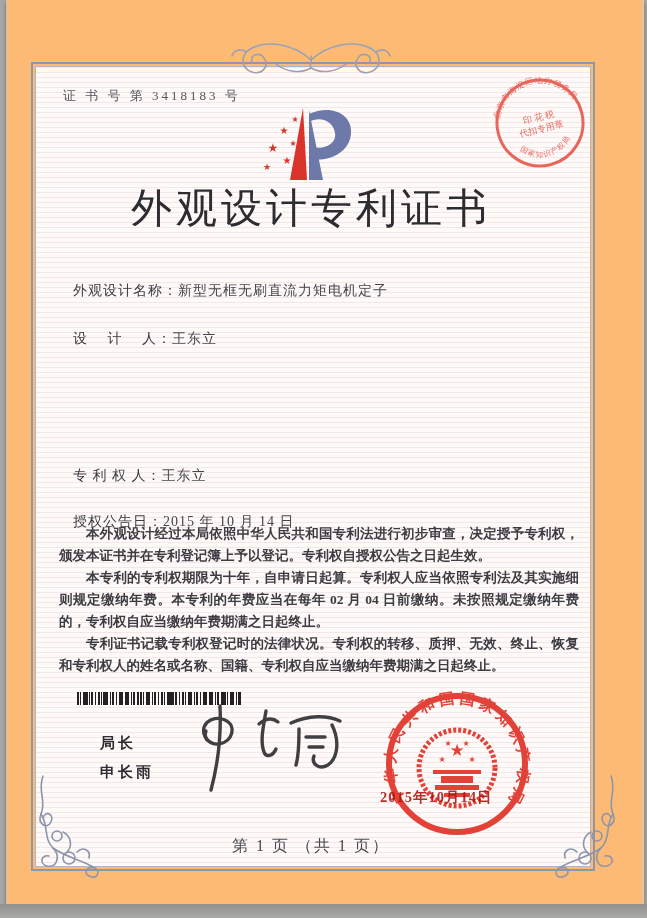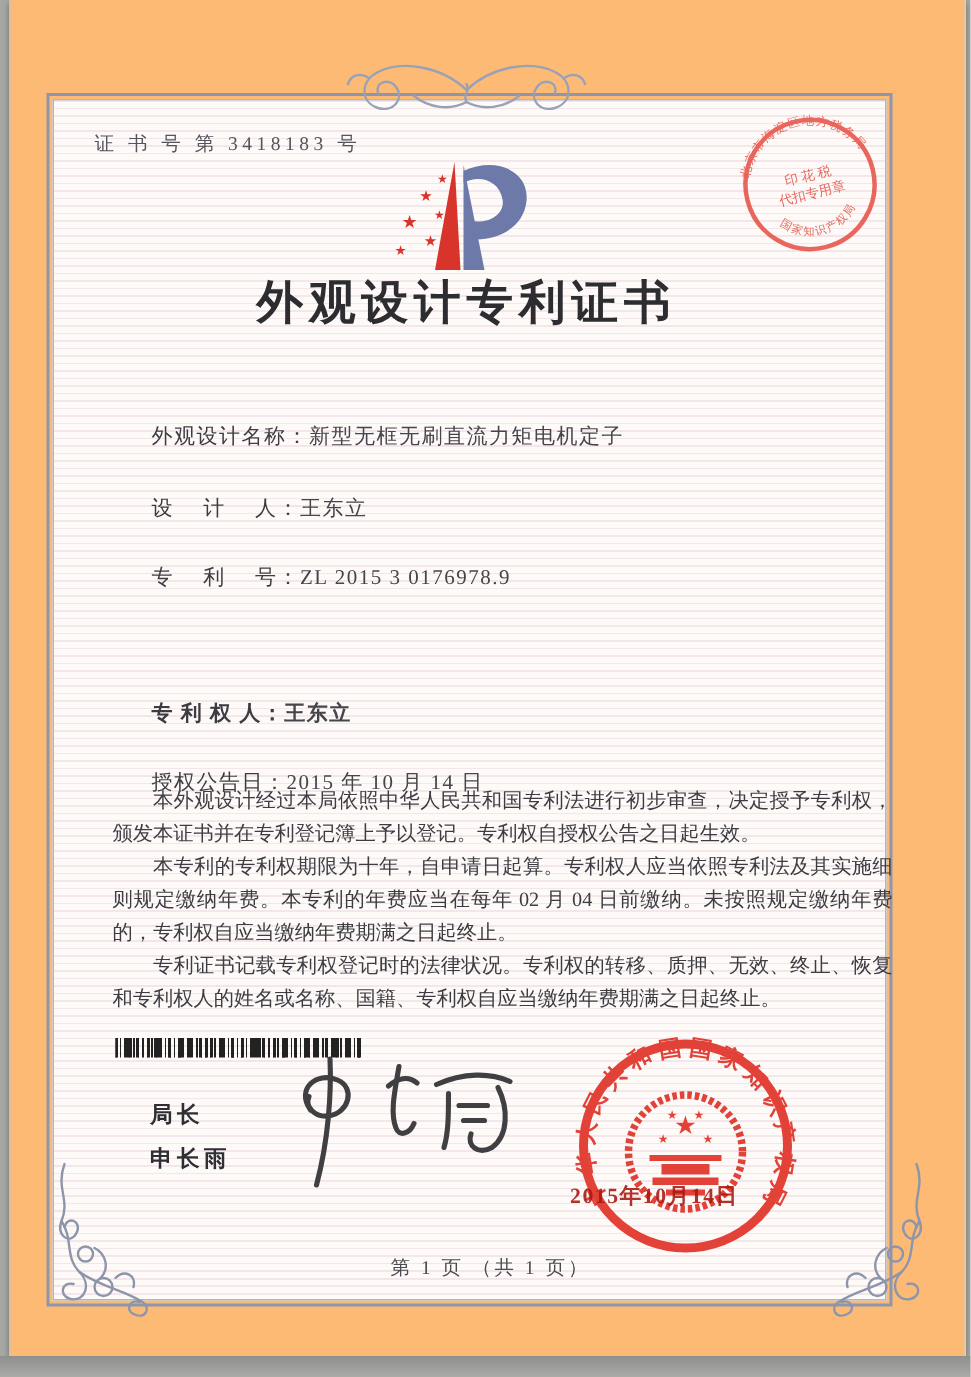--- a/index.html
+++ b/index.html
@@ -26,30 +26,30 @@
         rgba(210,160,185,.22) 0px, rgba(210,160,185,.22) 1px,
         rgba(255,252,250,0) 1px, rgba(255,252,250,0) 5px),
       #fdfaf8;
   }
   .cert-number{
     position:absolute;left:56px;top:87px;
     font-size:13px;letter-spacing:3px;color:#54545c;white-space:pre;
   }
   .page-title{
     position:absolute;left:24px;top:181px;width:560px;text-align:center;
-    font-size:31px;font-weight:bold;letter-spacing:4px;color:#2c2c31;
+    font-size:41px;font-weight:normal;letter-spacing:4px;color:#2c2c31;
   }
   .field{
-    position:absolute;left:76px;font-size:14px;color:#3c3c42;
+    position:absolute;left:48px;font-size:14px;color:#3c3c42;
     letter-spacing:1px;white-space:pre;
   }
   .field .val{color:#45454c;}
   .paras{
-    position:absolute;left:68px;top:523px;width:520px;
-    font-size:13.5px;line-height:22px;color:#3c3c42;text-align:justify;
+    position:absolute;left:52px;top:523px;width:520px;
+    font-size:13.5px;line-height:22px;color:#3c3c42;text-align:justify;font-weight:bold;
   }
   .paras p{margin:0;text-indent:2em;}
   .barcode{
     position:absolute;left:70px;top:692px;width:164px;height:13px;
     background:
       repeating-linear-gradient(90deg,#222 0 1px,transparent 1px 3px),
       repeating-linear-gradient(90deg,#222 0 2px,transparent 2px 7px),
       repeating-linear-gradient(90deg,transparent 0 9px,#222 9px 11px,transparent 11px 17px);
   }
   .director-title,.director-name{
@@ -63,21 +63,21 @@
   .ornament{position:absolute;pointer-events:none;}
   .seal-wrap{position:absolute;left:374px;top:688px;width:152px;height:152px;opacity:.93;}
   .seal-date{
     position:absolute;left:373px;top:788px;
     font-size:14.5px;font-weight:bold;letter-spacing:1px;color:#a8170f;opacity:.88;
     white-space:nowrap;
   }
   .tax-stamp{position:absolute;left:485px;top:75px;width:96px;height:96px;transform:rotate(-14deg);opacity:.82;}
   .footer-page{
     position:absolute;left:24px;top:836px;width:560px;text-align:center;
-    font-size:13px;letter-spacing:2px;color:#4a4a50;padding-left:16px;
+    font-size:16px;letter-spacing:2px;color:#4a4a50;
   }
   .logo{position:absolute;left:250px;top:102px;width:102px;height:86px;}
   .bottom-band{
     position:absolute;left:0;top:904px;width:647px;height:14px;
     background:linear-gradient(180deg,#8f8f8d,#aaaaa7);
   }
 </style>
 </head>
 <body>
 
@@ -152,24 +152,21 @@
   </svg>
 
   <div class="page-title">外观设计专利证书</div>
 
   <div class="field" style="top:266px;">
     <span>外观设计名称：</span><span class="val">新型无框无刷直流力矩电机定子</span>
   </div>
   <div class="field" style="top:314px;">
     <span>设　 计　 人：</span><span class="val">王东立</span>
   </div>
-  <div class="field" style="top:360px;">
-    <span>专　 利　 号：</span><span class="val">ZL 2015 3 0176978.9</span>
-  </div>
-  <div class="field" style="top:451px;font-weight:bold;">
+  <div class="field" style="top:451px;">
     <span>专 利 权 人：</span><span class="val">王东立</span>
   </div>
   <div class="field" style="top:497px;">
     <span>授权公告日：</span><span class="val">2015 年 10 月 14 日</span>
   </div>
 
   <div class="paras">
     <p>本外观设计经过本局依照中华人民共和国专利法进行初步审查，决定授予专利权，颁发本证书并在专利登记簿上予以登记。专利权自授权公告之日起生效。</p>
     <p>本专利的专利权期限为十年，自申请日起算。专利权人应当依照专利法及其实施细则规定缴纳年费。本专利的年费应当在每年 02 月 04 日前缴纳。未按照规定缴纳年费的，专利权自应当缴纳年费期满之日起终止。</p>
     <p>专利证书记载专利权登记时的法律状况。专利权的转移、质押、无效、终止、恢复和专利权人的姓名或名称、国籍、专利权自应当缴纳年费期满之日起终止。</p>

